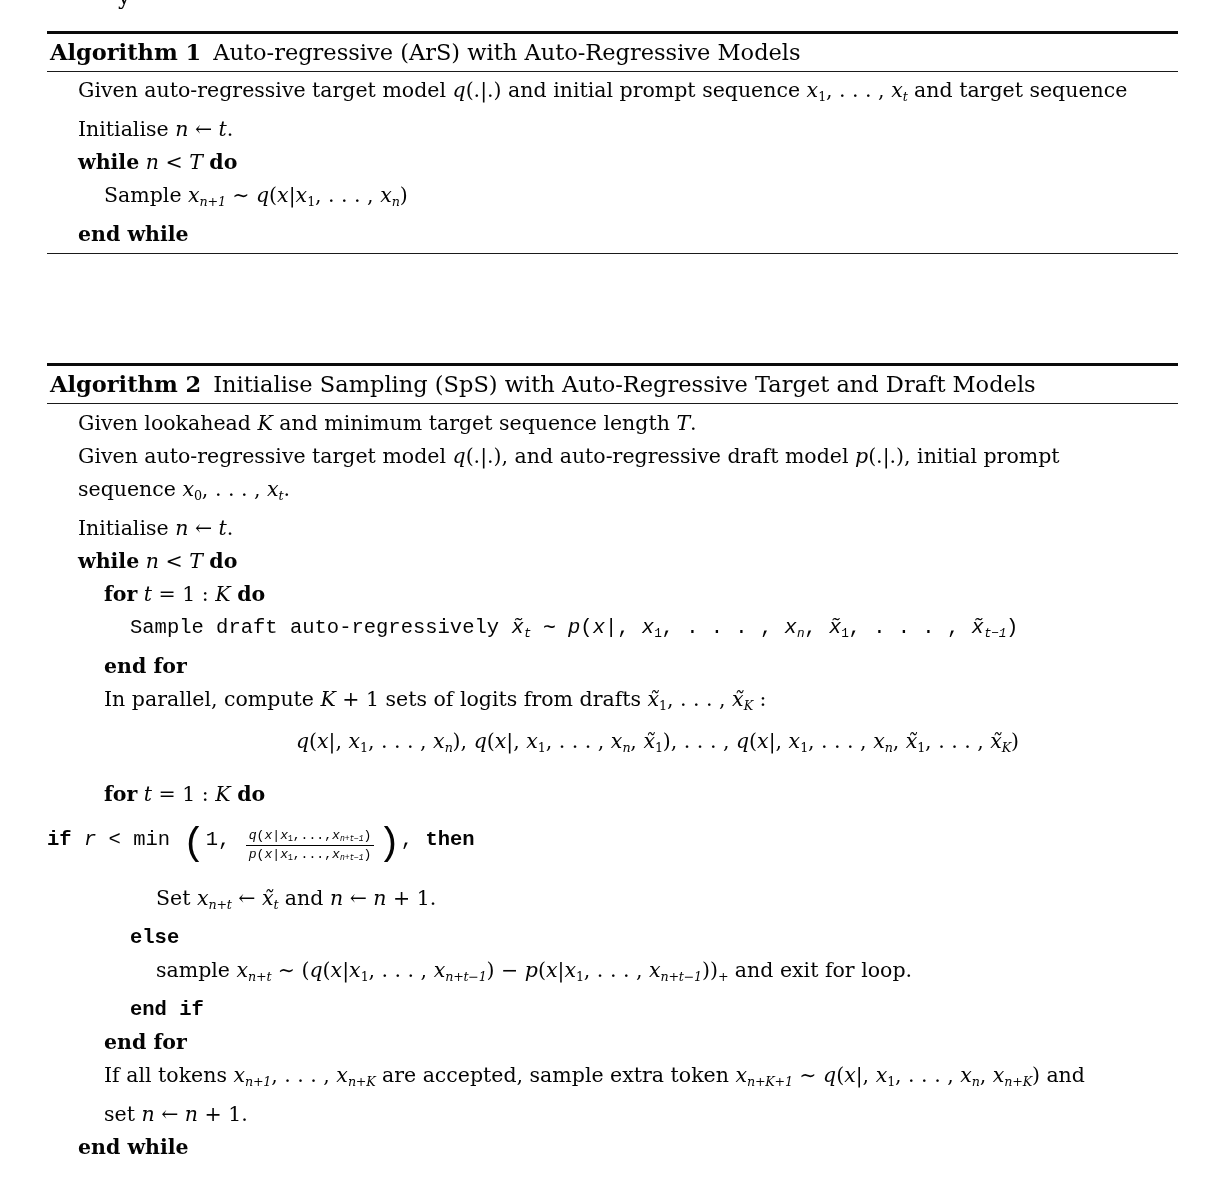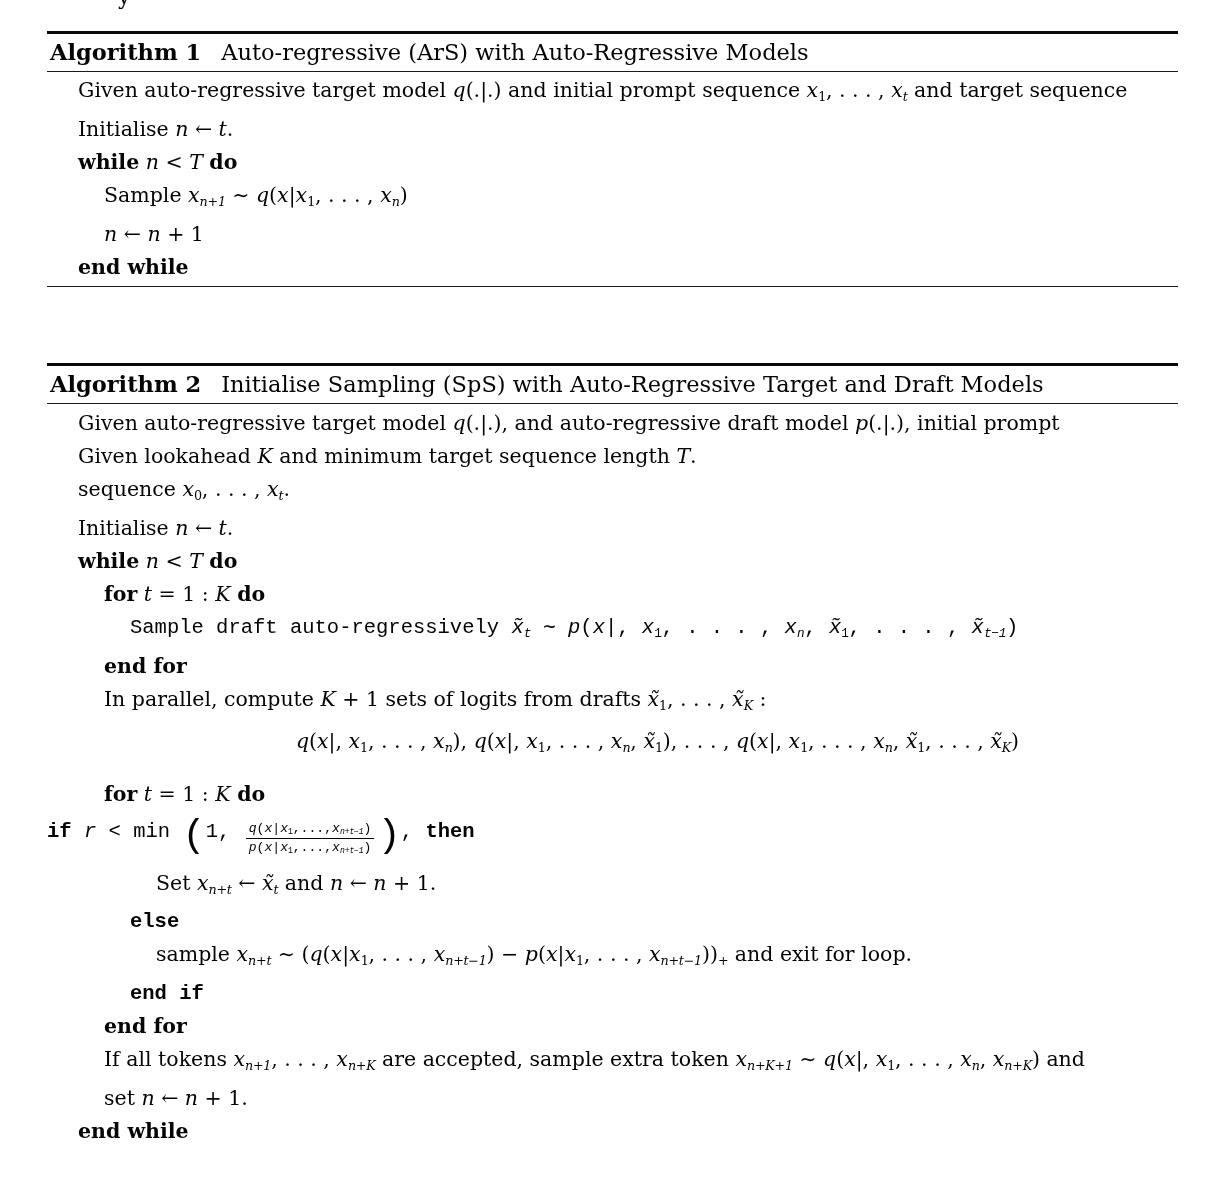--- a/index.html
+++ b/index.html
@@ -19,41 +19,41 @@
   .alg-2{top:363px;}
   .rule{width:100%;height:0;}
   .rule.heavy{border-top:3px solid #0a0a0a;}
   .rule.light{border-top:1.7px solid #1a1a1a;}
   .alg-header{
     padding:5px 0 5px 3px;
     font-size:22.5px;
     line-height:27px;
     white-space:nowrap;
   }
-  .alg-label{font-weight:bold;margin-right:20px;}
+  .alg-label{font-weight:bold;margin-right:12px;}
   .alg-body{padding:2px 0 2px 0;}
   .alg-2 .alg-body{padding:3px 0 8px 0;}
   .line{line-height:33px;white-space:nowrap;}
   .indent-0{padding-left:31px;}
   .indent-1{padding-left:57px;}
   .indent-2{padding-left:83px;font-family:Liberation Mono, monospace;}
   .indent-3{padding-left:109px;}
   .line.eq{padding-left:90px;text-align:center;margin:4px 0 14px 0;}
   .line.tall{padding:4px 0 6px 0;}
   .bold{font-weight:bold;}
   .ital{font-style:italic;}
   .sub{font-size:0.62em;vertical-align:-0.3em;letter-spacing:-0.02em;}
   .big{font-size:1.9em;font-weight:300;vertical-align:-0.24em;line-height:0;}
   .frac{
     display:inline-block;
     vertical-align:-1.02em;
     text-align:center;
     font-size:0.64em;
     line-height:1.3;
-    margin:4px 3px;
+    margin:12px 3px;
   }
   .frac .num{display:block;border-bottom:1.4px solid #000;padding:0 3px;}
   .frac .den{display:block;padding:0 3px;}
 </style>
 </head>
 <body>
 
 <div class="page">
 
   <div class="top-clip">
@@ -64,35 +64,34 @@
     <div class="rule heavy"></div>
     <div class="alg-header">
       <span class="alg-label">Algorithm 1</span><span>Auto-regressive (ArS) with Auto-Regressive Models</span>
     </div>
     <div class="rule light"></div>
     <div class="alg-body">
         <div class="line indent-0"><span>Given auto-regressive target model </span><span class="ital">q</span><span>(.|.) and initial prompt sequence </span><span class="ital">x</span><span class="sub">1</span><span>, . . . , </span><span class="ital">x</span><span class="ital sub">t</span><span> and target sequence</span></div>
         <div class="line indent-0"><span>Initialise </span><span class="ital">n</span><span> ← </span><span class="ital">t</span><span>.</span></div>
         <div class="line indent-0"><span class="bold">while</span><span> </span><span class="ital">n</span><span> &lt; </span><span class="ital">T</span><span> </span><span class="bold">do</span></div>
         <div class="line indent-1"><span>Sample </span><span class="ital">x</span><span class="ital sub">n+1</span><span> ∼ </span><span class="ital">q</span><span>(</span><span class="ital">x</span><span>|</span><span class="ital">x</span><span class="sub">1</span><span>, . . . , </span><span class="ital">x</span><span class="ital sub">n</span><span>)</span></div>
-        <div class="line indent-1"><span class="ital">n</span><span> ← </span><span class="ital">n</span><span> + 1</span></div>
         <div class="line indent-0"><span class="bold">end while</span></div>
       </div>
     <div class="rule light"></div>
   </section>
 
   <section class="alg alg-2">
     <div class="rule heavy"></div>
     <div class="alg-header">
       <span class="alg-label">Algorithm 2</span><span>Initialise Sampling (SpS) with Auto-Regressive Target and Draft Models</span>
     </div>
     <div class="rule light"></div>
     <div class="alg-body">
+        <div class="line indent-0"><span>Given lookahead </span><span class="ital">K</span><span> and minimum target sequence length </span><span class="ital">T</span><span>.</span></div>
         <div class="line indent-0"><span>Given auto-regressive target model </span><span class="ital">q</span><span>(.|.), and auto-regressive draft model </span><span class="ital">p</span><span>(.|.), initial prompt</span></div>
-        <div class="line indent-0"><span>Given lookahead </span><span class="ital">K</span><span> and minimum target sequence length </span><span class="ital">T</span><span>.</span></div>
         <div class="line indent-0"><span>sequence </span><span class="ital">x</span><span class="sub">0</span><span>, . . . , </span><span class="ital">x</span><span class="ital sub">t</span><span>.</span></div>
         <div class="line indent-0"><span>Initialise </span><span class="ital">n</span><span> ← </span><span class="ital">t</span><span>.</span></div>
         <div class="line indent-0"><span class="bold">while</span><span> </span><span class="ital">n</span><span> &lt; </span><span class="ital">T</span><span> </span><span class="bold">do</span></div>
         <div class="line indent-1"><span class="bold">for</span><span> </span><span class="ital">t</span><span> = 1 : </span><span class="ital">K</span><span> </span><span class="bold">do</span></div>
         <div class="line indent-2"><span>Sample draft auto-regressively </span><span class="ital">x̃</span><span class="ital sub">t</span><span> ∼ </span><span class="ital">p</span><span>(</span><span class="ital">x</span><span>|, </span><span class="ital">x</span><span class="sub">1</span><span>, . . . , </span><span class="ital">x</span><span class="ital sub">n</span><span>, </span><span class="ital">x̃</span><span class="sub">1</span><span>, . . . , </span><span class="ital">x̃</span><span class="ital sub">t−1</span><span>)</span></div>
         <div class="line indent-1"><span class="bold">end for</span></div>
         <div class="line indent-1"><span>In parallel, compute </span><span class="ital">K</span><span> + 1 sets of logits from drafts </span><span class="ital">x̃</span><span class="sub">1</span><span>, . . . , </span><span class="ital">x̃</span><span class="ital sub">K</span><span> :</span></div>
         <div class="line indent-0 eq"><span class="ital">q</span><span>(</span><span class="ital">x</span><span>|, </span><span class="ital">x</span><span class="sub">1</span><span>, . . . , </span><span class="ital">x</span><span class="ital sub">n</span><span>),  </span><span class="ital">q</span><span>(</span><span class="ital">x</span><span>|, </span><span class="ital">x</span><span class="sub">1</span><span>, . . . , </span><span class="ital">x</span><span class="ital sub">n</span><span>, </span><span class="ital">x̃</span><span class="sub">1</span><span>),  . . . ,  </span><span class="ital">q</span><span>(</span><span class="ital">x</span><span>|, </span><span class="ital">x</span><span class="sub">1</span><span>, . . . , </span><span class="ital">x</span><span class="ital sub">n</span><span>, </span><span class="ital">x̃</span><span class="sub">1</span><span>, . . . , </span><span class="ital">x̃</span><span class="ital sub">K</span><span>)</span></div>
         <div class="line indent-1"><span class="bold">for</span><span> </span><span class="ital">t</span><span> = 1 : </span><span class="ital">K</span><span> </span><span class="bold">do</span></div>
         <div class="line indent-2 tall"><span class="bold">if</span><span> </span><span class="ital">r</span><span> &lt; min </span><span class="big">(</span><span>1, </span><span class="frac"><span class="num"><span class="ital">q</span><span>(</span><span class="ital">x</span><span>|</span><span class="ital">x</span><span class="sub">1</span><span>,...,</span><span class="ital">x</span><span class="ital sub">n+t−1</span><span>)</span></span><span class="den"><span class="ital">p</span><span>(</span><span class="ital">x</span><span>|</span><span class="ital">x</span><span class="sub">1</span><span>,...,</span><span class="ital">x</span><span class="ital sub">n+t−1</span><span>)</span></span></span><span class="big">)</span><span>, </span><span class="bold">then</span></div>

